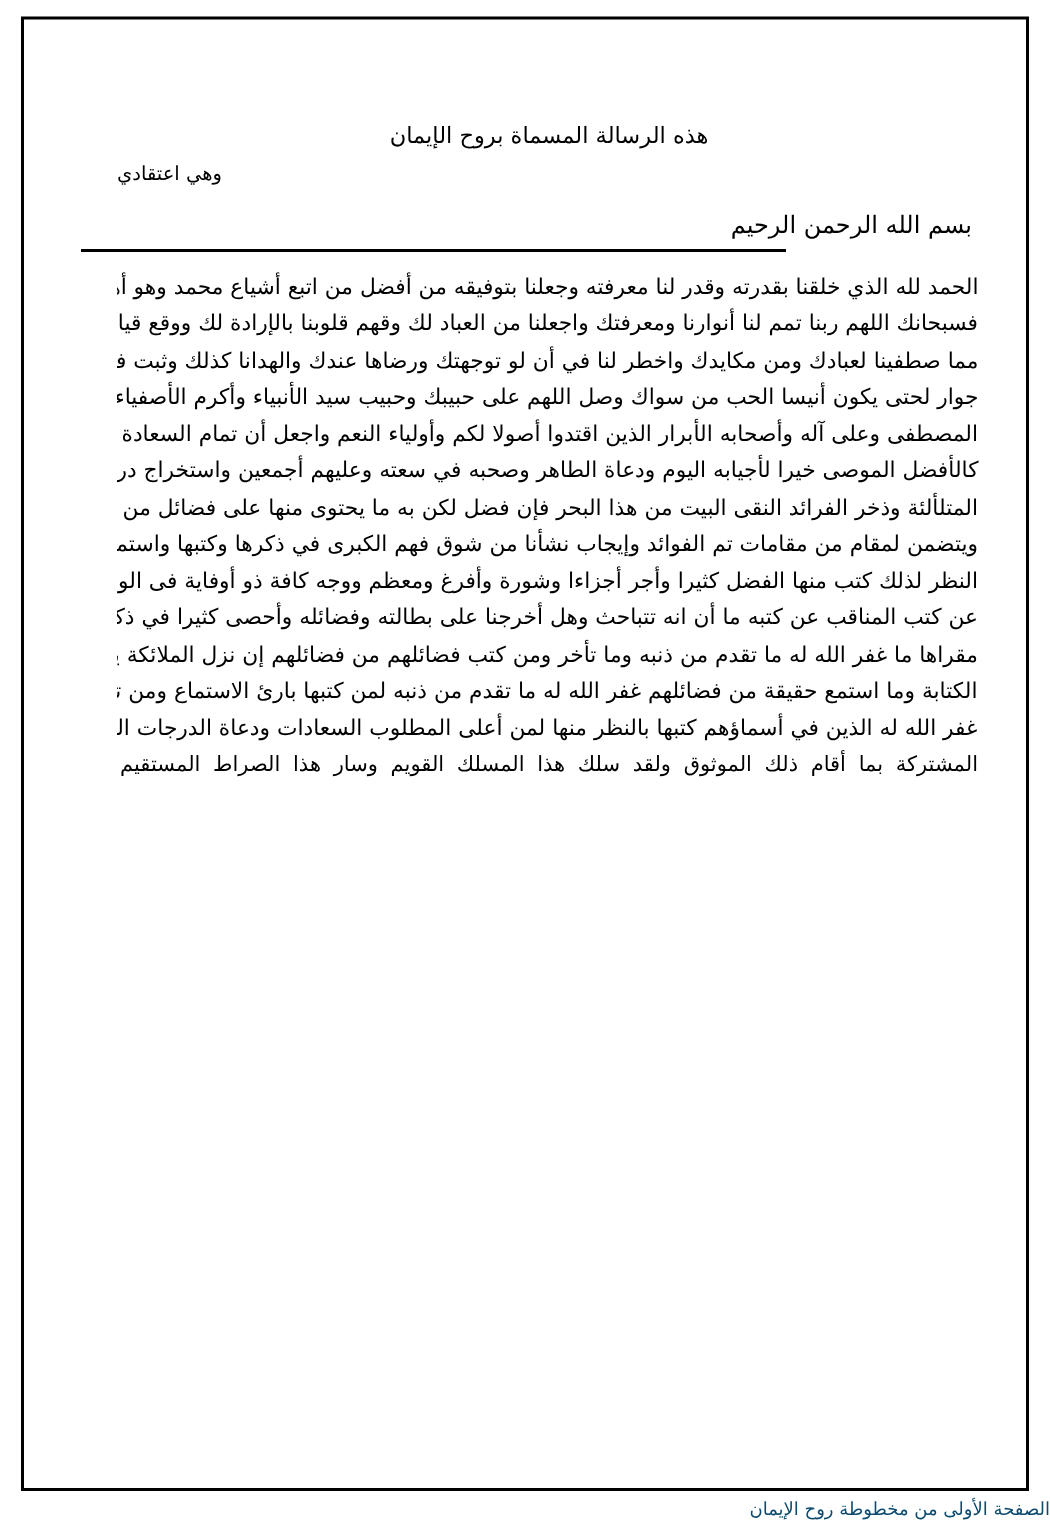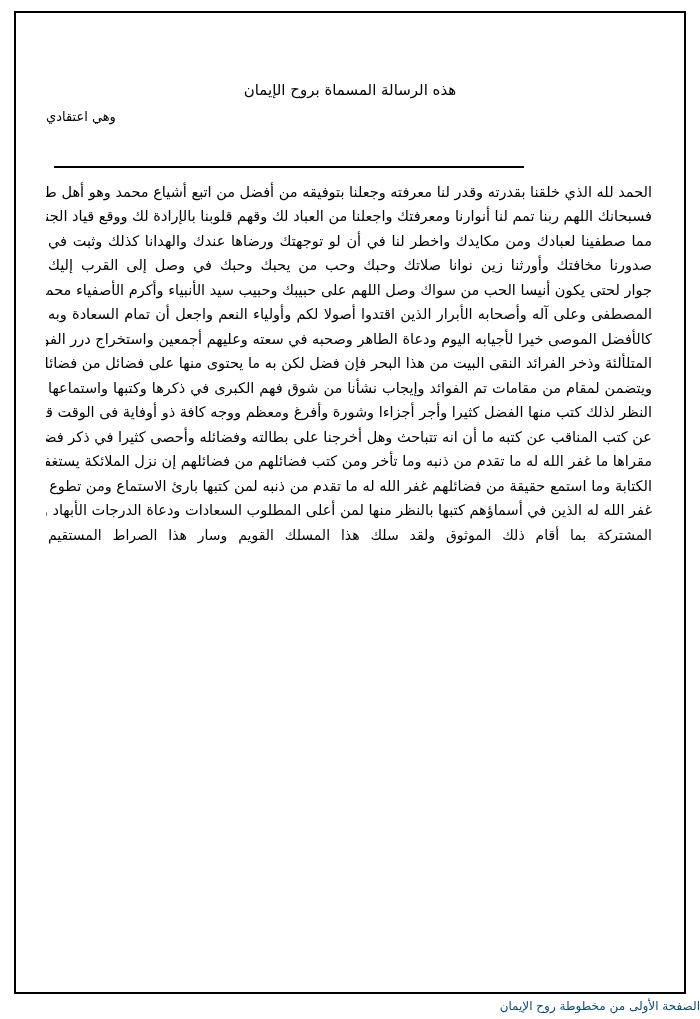--- a/index.html
+++ b/index.html
@@ -41,20 +41,21 @@
     box-sizing: border-box;
     direction: rtl;
   }
   
   .ms-text {
     font-family: "DejaVu Sans", sans-serif;
     color: #000000;
     direction: rtl;
     text-align: justify;
     unicode-bidi: isolate;
+    margin-left: 32px;
   }
   .heading-1 {
     text-align: center;
     font-size: 15px;
     line-height: 1.5;
     margin-top: 40px;
     letter-spacing: 0.5px;
   }
   .heading-2 {
     text-align: left;
@@ -114,28 +115,28 @@
 <body>
 
 <div class="page">
   <div class="frame">
     <div class="inner">
 
       <div class="ms-text heading-1">هذه الرسالة المسماة بروح الإيمان</div>
       <div class="ms-text heading-2">وهي اعتقادي</div>
 
       <div class="basmala-row">
+        <div class="ms-text basmala">بسم الله الرحمن الرحيم</div>
         <div class="rule"></div>
       </div>
 
       <div class="body-block">
         <div class="ms-text line tight">الحمد لله الذي خلقنا بقدرته وقدر لنا معرفته وجعلنا بتوفيقه من أفضل من اتبع أشياع محمد وهو أهل طاعته</div>
         <div class="ms-text line tight">فسبحانك اللهم ربنا تمم لنا أنوارنا ومعرفتك واجعلنا من العباد لك وقهم قلوبنا بالإرادة لك ووقع قياد الجنات لنا</div>
         <div class="ms-text line tight">مما صطفينا لعبادك ومن مكايدك واخطر لنا في أن لو توجهتك ورضاها عندك والهدانا كذلك وثبت في</div>
-        <div class="ms-text line tight">صدورنا مخافتك وأورثنا زين نوانا صلاتك وحبك وحب من يحبك وحبك في وصل إلى القرب إليك</div>
         <div class="ms-text line tight">جوار لحتى يكون أنيسا الحب من سواك وصل اللهم على حبيبك وحبيب سيد الأنبياء وأكرم الأصفياء محمد</div>
         <div class="ms-text line tight">المصطفى وعلى آله وأصحابه الأبرار الذين اقتدوا أصولا لكم وأولياء النعم واجعل أن تمام السعادة وبه</div>
         <div class="ms-text line tight">كالأفضل الموصى خيرا لأجيابه اليوم ودعاة الطاهر وصحبه في سعته وعليهم أجمعين واستخراج درر الفوائد</div>
         <div class="ms-text line tight">المتلألئة وذخر الفرائد النقى البيت من هذا البحر فإن فضل لكن به ما يحتوى منها على فضائل من فضائلهم الثمينة</div>
         <div class="ms-text line tight">ويتضمن لمقام من مقامات تم الفوائد وإيجاب نشأنا من شوق فهم الكبرى في ذكرها وكتبها واستماعها</div>
         <div class="ms-text line tight">النظر لذلك كتب منها الفضل كثيرا وأجر أجزاءا وشورة وأفرغ ومعظم ووجه كافة ذو أوفاية فى الوقت قد تنقل</div>
         <div class="ms-text line tight">عن كتب المناقب عن كتبه ما أن انه تتباحث وهل أخرجنا على بطالته وفضائله وأحصى كثيرا في ذكر فضائل من فضائل</div>
         <div class="ms-text line tight">مقراها ما غفر الله له ما تقدم من ذنبه وما تأخر ومن كتب فضائلهم من فضائلهم إن نزل الملائكة يستغفر لمن أباح تلك</div>
         <div class="ms-text line tight">الكتابة وما استمع حقيقة من فضائلهم غفر الله له ما تقدم من ذنبه لمن كتبها بارئ الاستماع ومن تطوع لكتاب من فضائلهم</div>
         <div class="ms-text line tight">غفر الله له الذين في أسماؤهم كتبها بالنظر منها لمن أعلى المطلوب السعادات ودعاة الدرجات الأبهاد وقد تحصيل</div>

